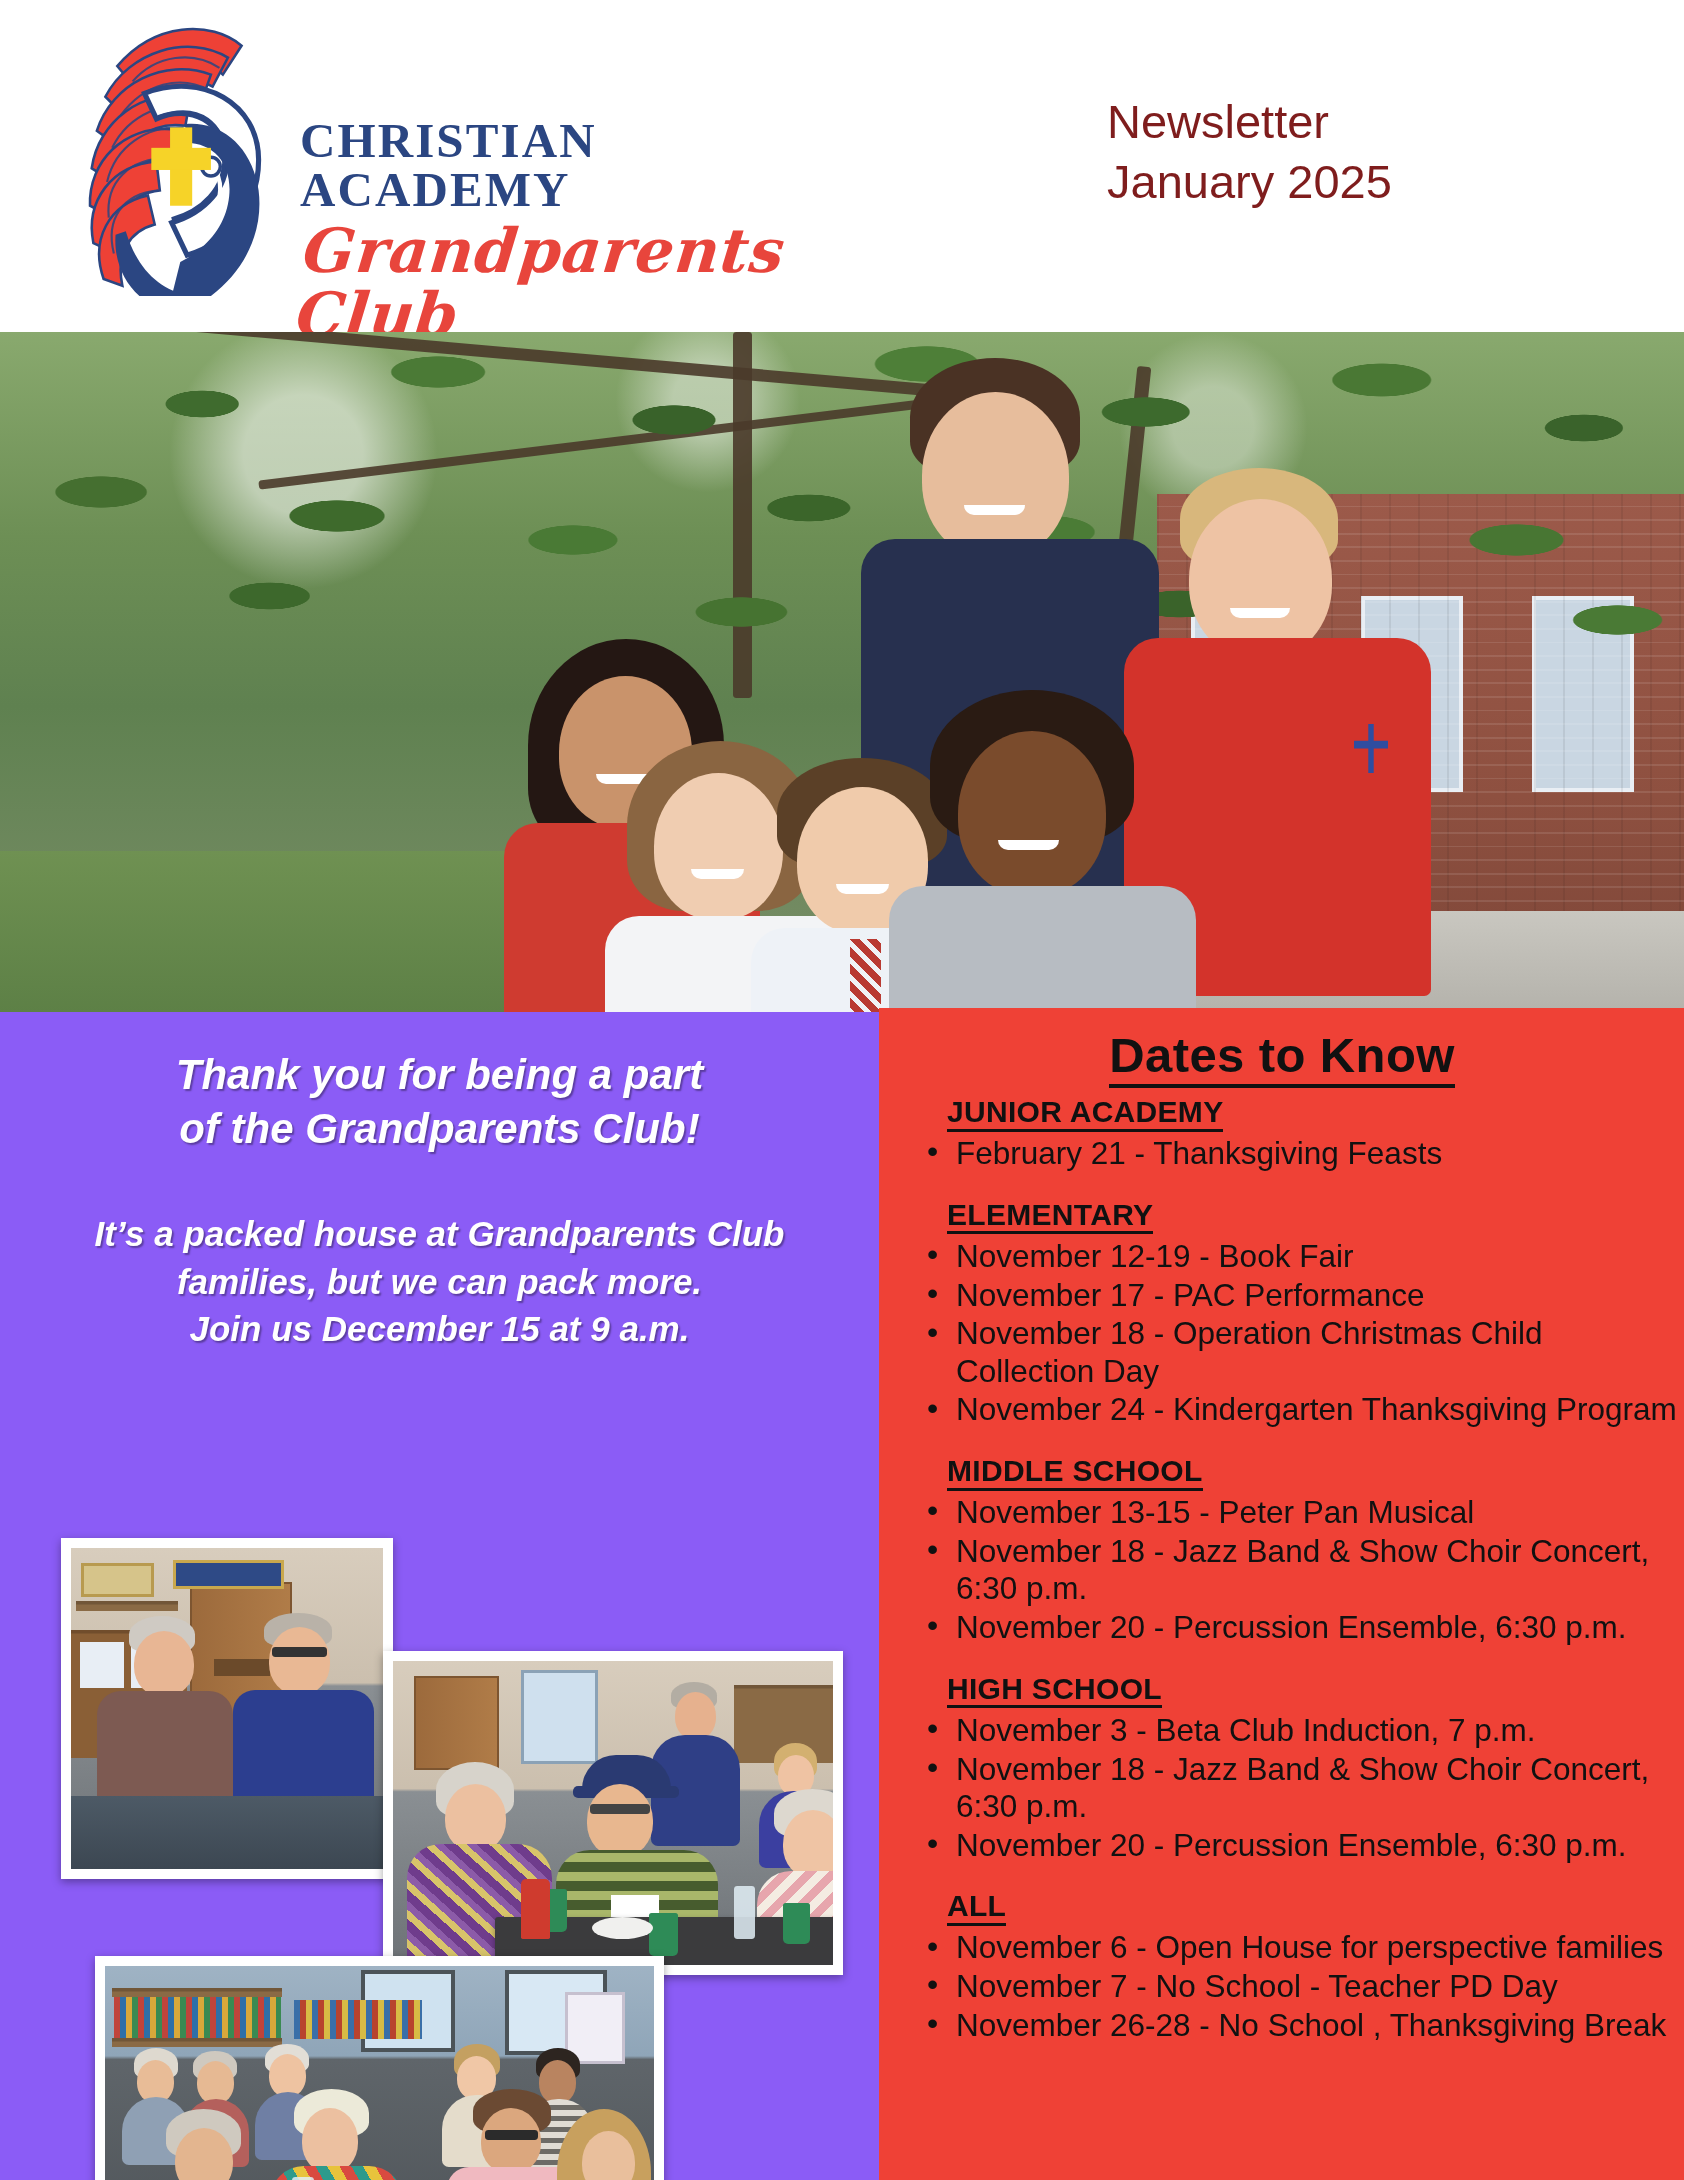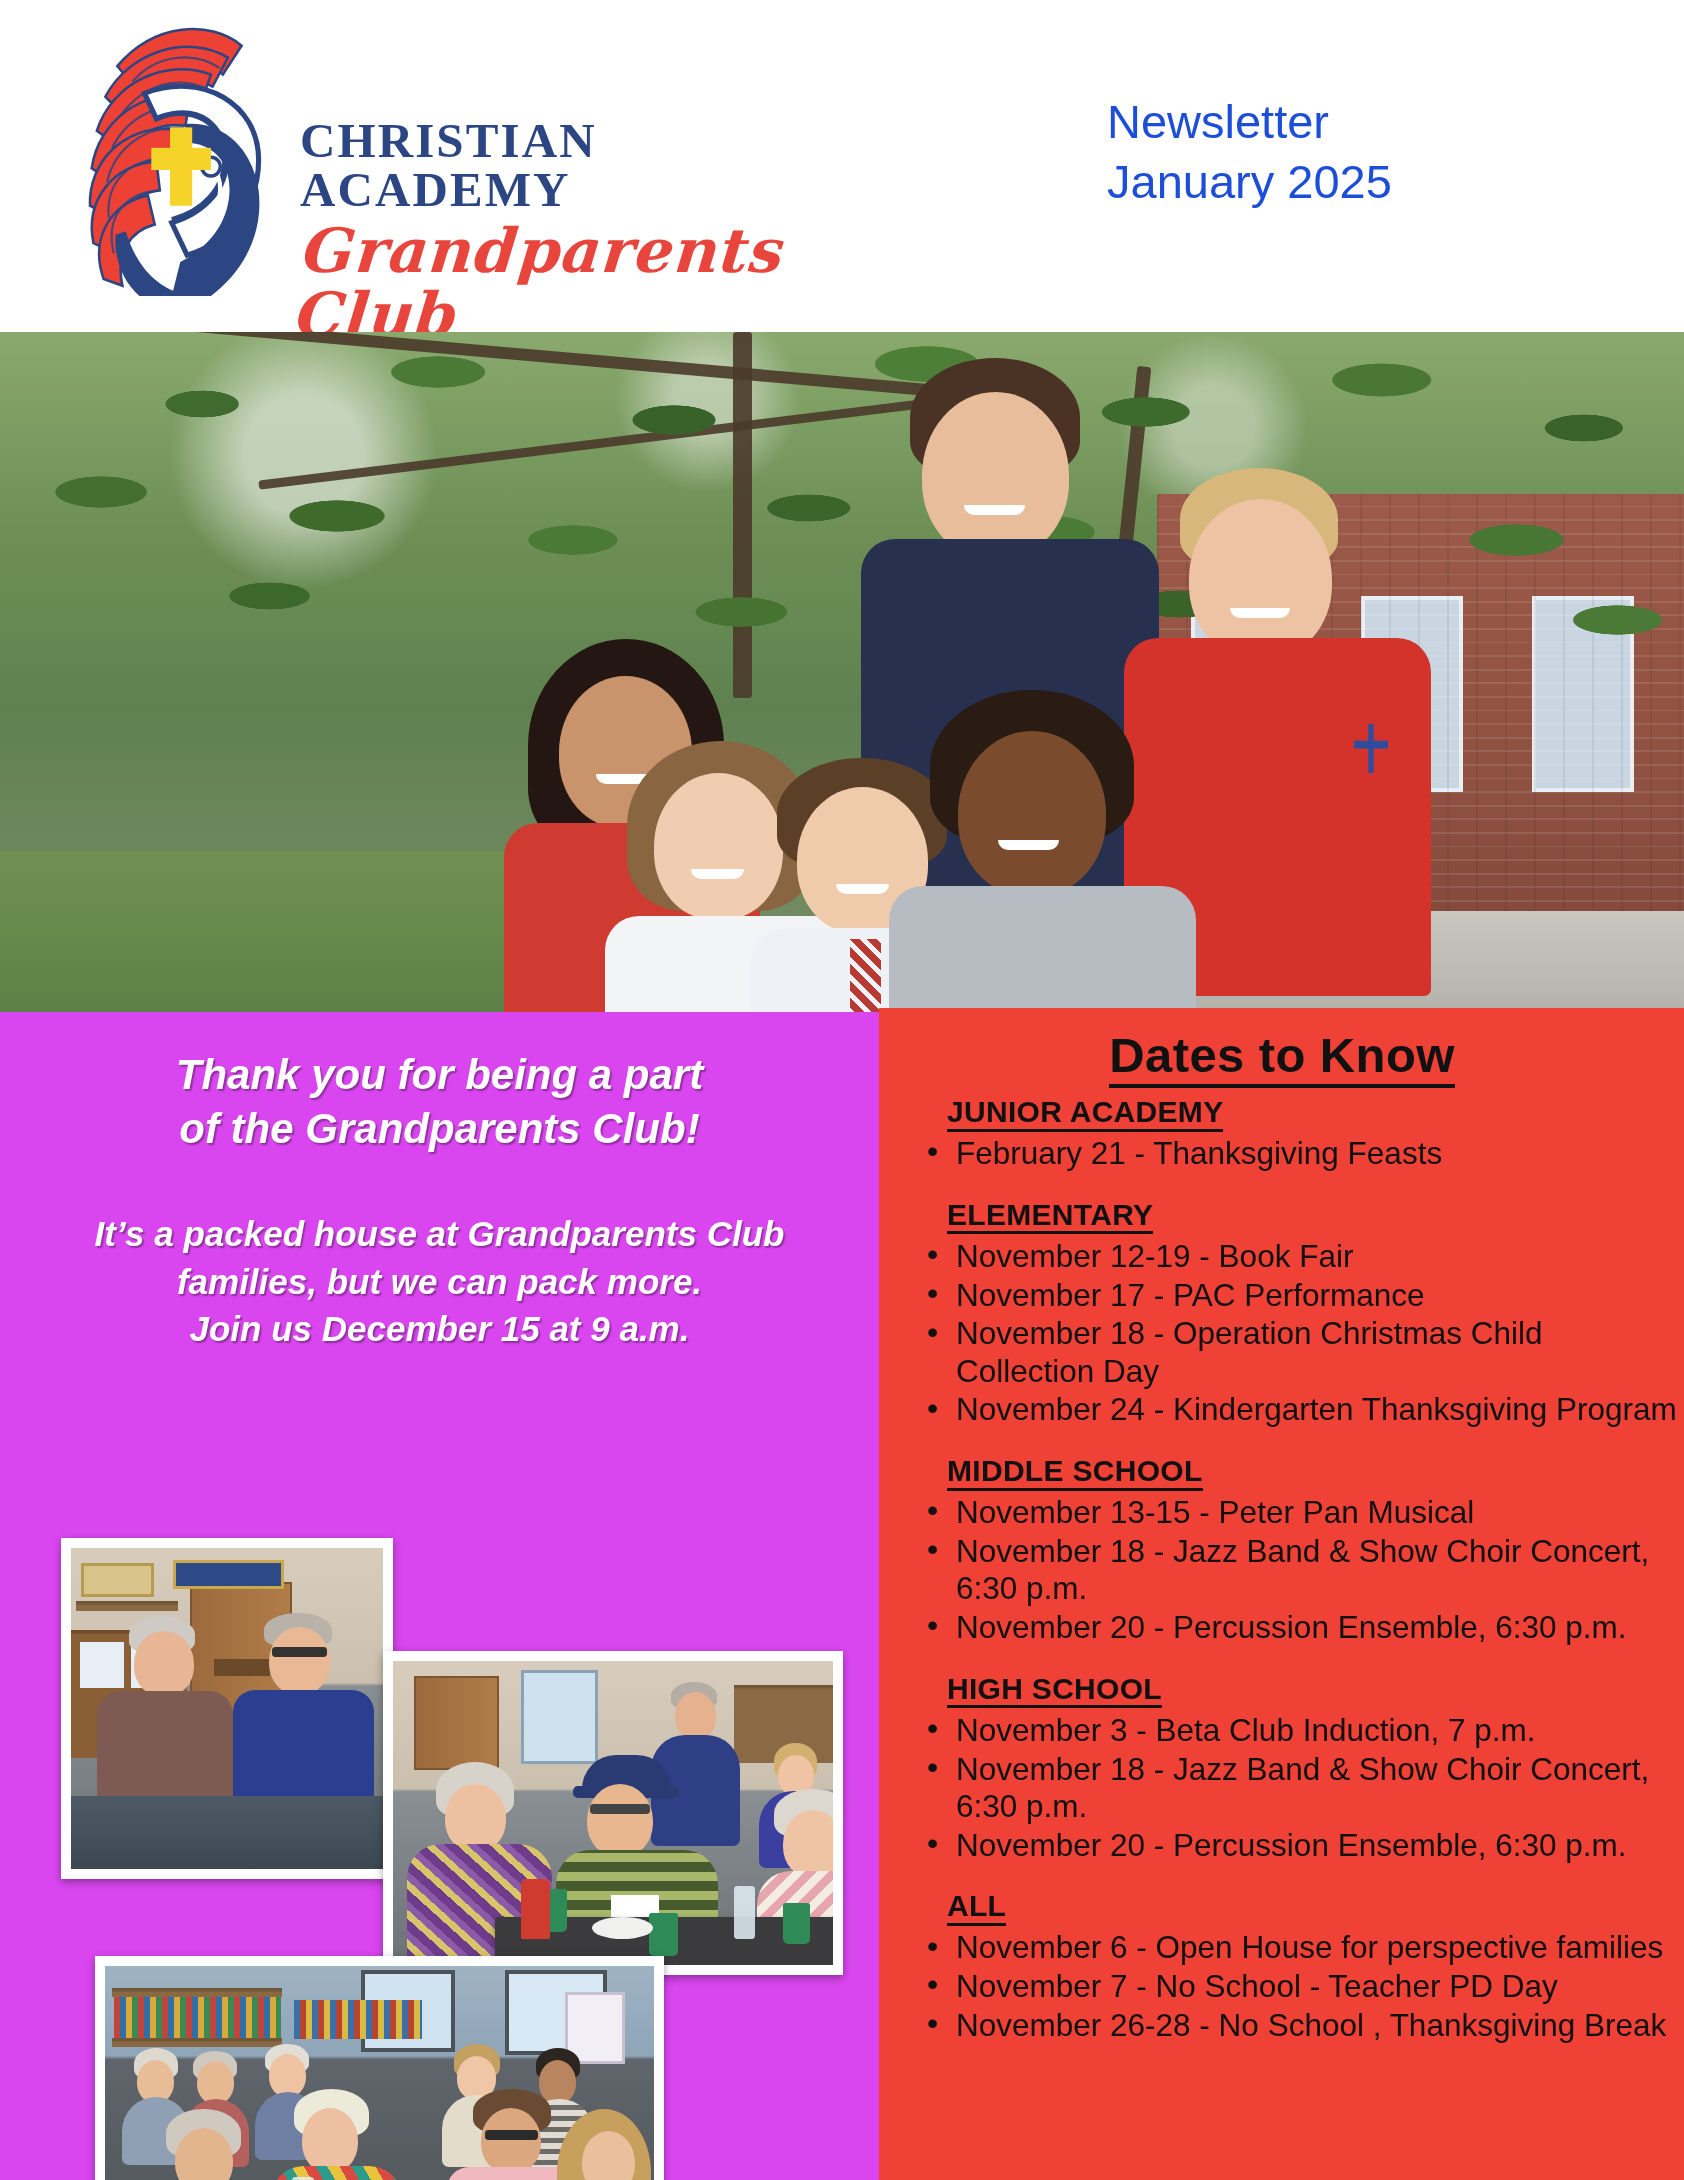--- a/index.html
+++ b/index.html
@@ -28,21 +28,21 @@
   }
   .logo-line2 {
     font-family: "DejaVu Serif", serif;
     font-style: italic; font-weight: bold;
     font-size: 61px; color: #e8453c; line-height: 1.05;
     margin-top: 5.1px; letter-spacing: 0.9px;
     transform: skewX(-6deg); transform-origin: left center;
   }
   .masthead {
     position: absolute; left: 1107px; top: 92px; width: 528px;
-    color: #1d4ed8; font-size: 47px; line-height: 1.27; font-weight: 400;
+    color: #7f1d1d; font-size: 47px; line-height: 1.27; font-weight: 400;
   }
 
   
   .hero {
     position: absolute; left: 0; top: 332px; width: 1685px; height: 681px;
     overflow: hidden;
     background: #5c7a4a;
   }
   .hero-sky {
     position: absolute; inset: 0;
@@ -105,21 +105,21 @@
   .hair { position: absolute; border-radius: 50% 50% 30% 30%; }
   .torso { position: absolute; border-radius: 34px 34px 6.8px 6.8px; }
   .smile {
     position: absolute; border-radius: 0 0 34px 34px;
     background: #fff; height: 10.2px;
   }
 
   
   .left-panel {
     position: absolute; left: 0; top: 1012px; width: 879px; height: 1169px;
-    background: #d946ef;
+    background: #8b5cf6;
   }
   .thanks {
     position: absolute; left: 34px; top: 36px; width: 811px;
     text-align: center; color: #ffffff;
     font-style: italic; font-weight: bold;
     font-size: 42px; line-height: 1.28;
     text-shadow: 1.7px 1.7px 1.7px rgba(0,0,0,.35);
   }
   .blurb {
     position: absolute; left: 34px; top: 198px; width: 811px;

